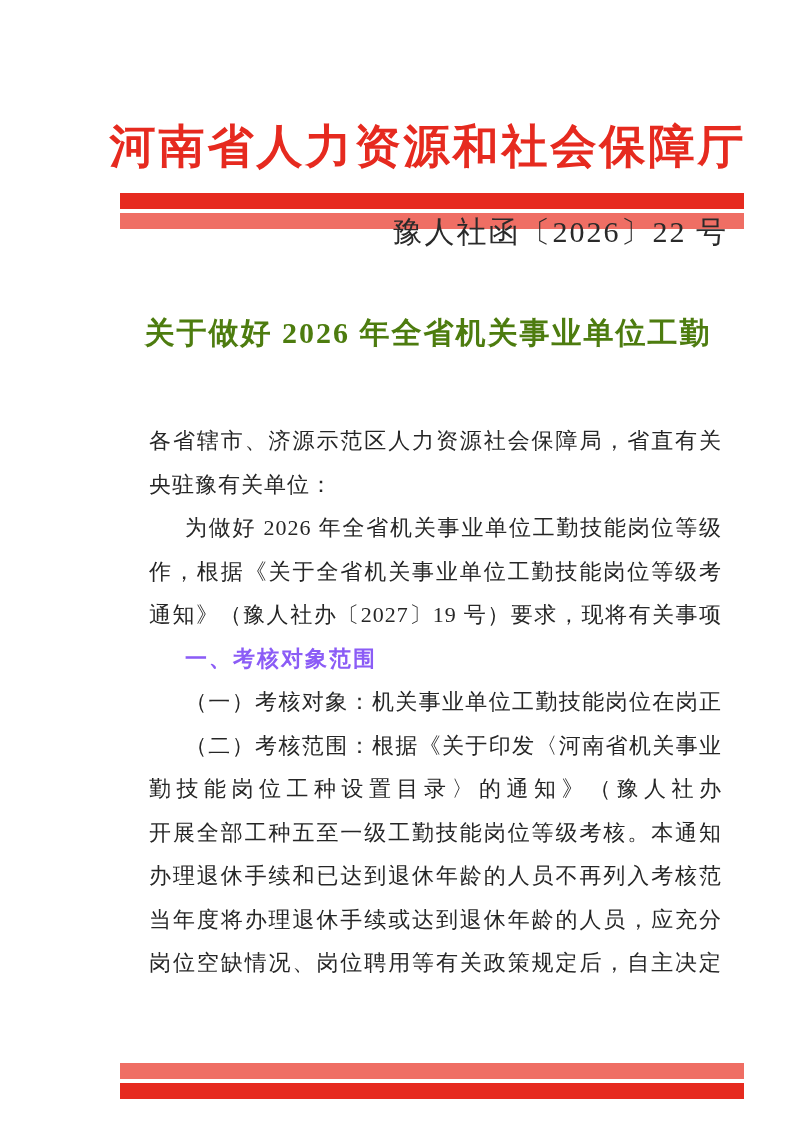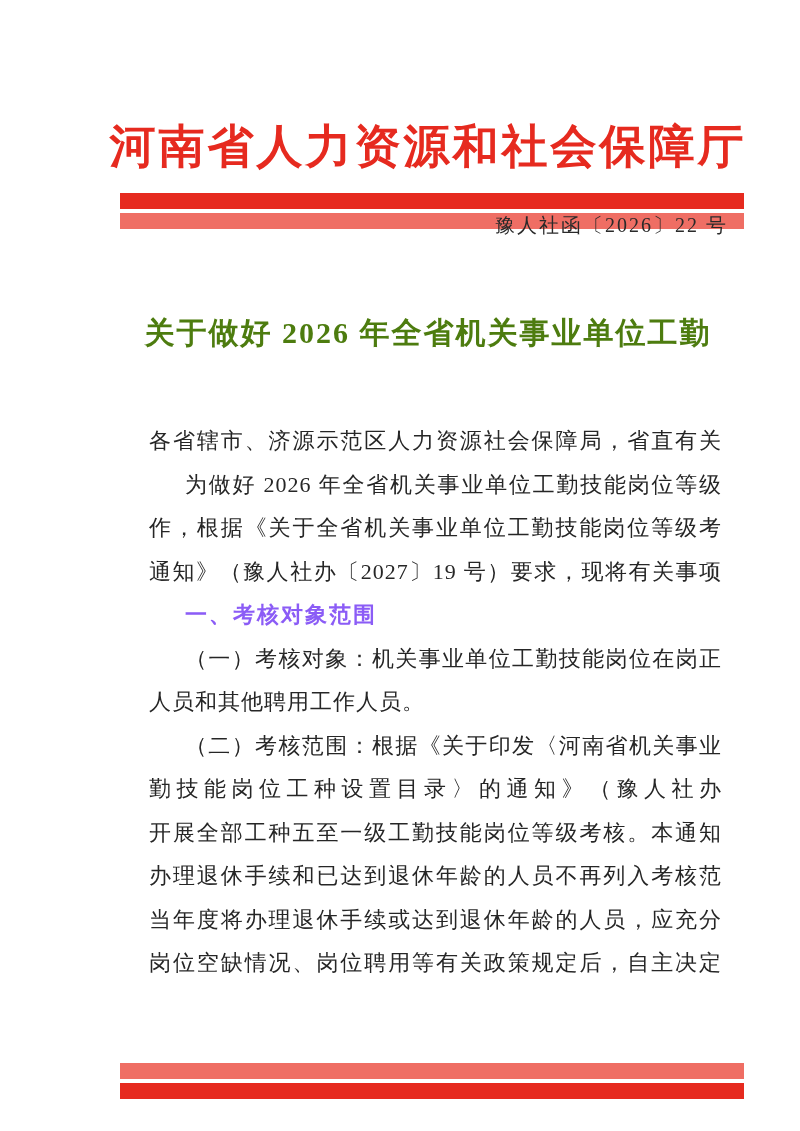--- a/index.html
+++ b/index.html
@@ -33,21 +33,21 @@
   .rule .thin  { height: 2px; background: #ef6e64; }
   .rule-top { top: 149px; }
   .rule-top .thin { margin-top: 3px; }
   .rule-bottom { top: 1019px; }
   .rule-bottom .thick { margin-top: 3px; }
   
   .doc-number {
     position: absolute;
     top: 172px;
     right: 88px;
-    font-size: 20px;
+    font-size: 30px;
     letter-spacing: 2px;
     color: #2a2a2a;
     white-space: nowrap;
   }
   
   .doc-title {
     position: absolute;
     top: 258px;
     left: 0;
     right: 0;
@@ -101,26 +101,26 @@
   </div>
 
   <div class="doc-number">豫人社函〔2026〕22 号</div>
 
   <div class="doc-title">
     <div>关于做好 2026 年全省机关事业单位工勤</div>
   </div>
 
   <div class="body-block">
     <div class="line fill">各省辖市、济源示范区人力资源社会保障局，省直有关单位，中</div>
+    <div class="line end">央驻豫有关单位：</div>
     <div class="line fill indent">为做好 2026 年全省机关事业单位工勤技能岗位等级考核工</div>
     <div class="line fill">作，根据《关于全省机关事业单位工勤技能岗位等级考核工作的</div>
     <div class="line fill">通知》（豫人社办〔2027〕19 号）要求，现将有关事项通知</div>
     <div class="line heading indent">一、考核对象范围</div>
     <div class="line fill indent">（一）考核对象：机关事业单位工勤技能岗位在岗正式工作</div>
-    <div class="line end">人员和其他聘用工作人员。</div>
     <div class="line fill indent">（二）考核范围：根据《关于印发〈河南省机关事业单位工</div>
     <div class="line fill">勤技能岗位工种设置目录〉的通知》（豫人社办〔2022〕93 号）</div>
     <div class="line fill">开展全部工种五至一级工勤技能岗位等级考核。本通知下发前已</div>
     <div class="line fill">办理退休手续和已达到退休年龄的人员不再列入考核范围。考核</div>
     <div class="line fill">当年度将办理退休手续或达到退休年龄的人员，应充分了解单位</div>
     <div class="line fill">岗位空缺情况、岗位聘用等有关政策规定后，自主决定是否申报</div>
   </div>
 
   <div class="rule rule-bottom">
     <div class="thin"></div>

